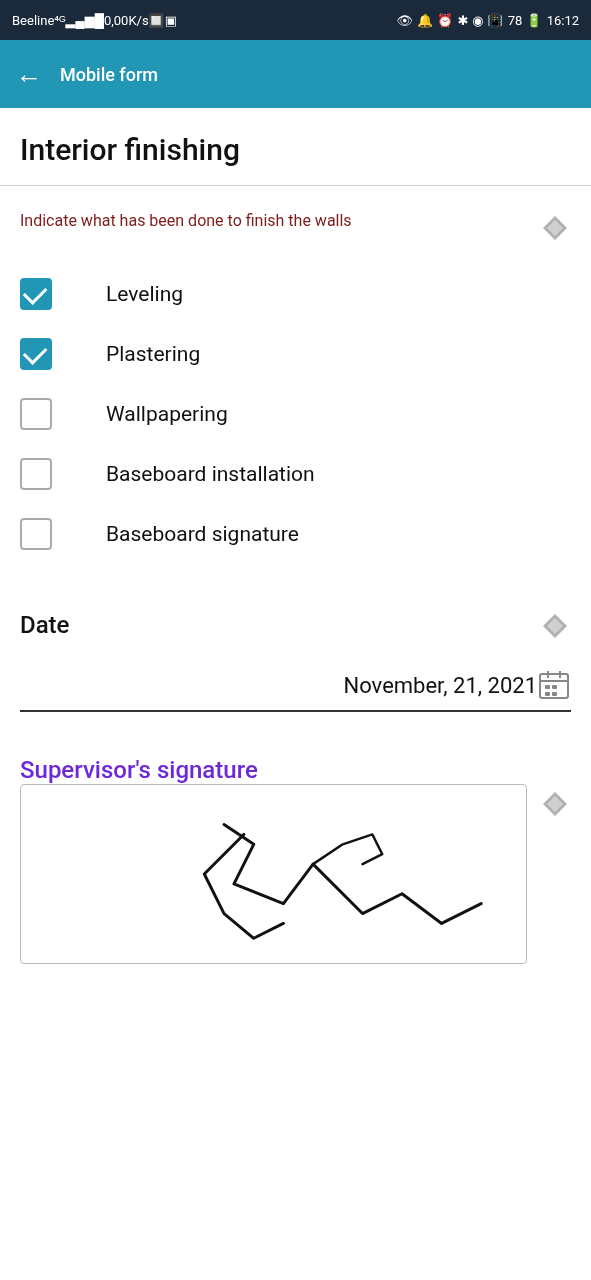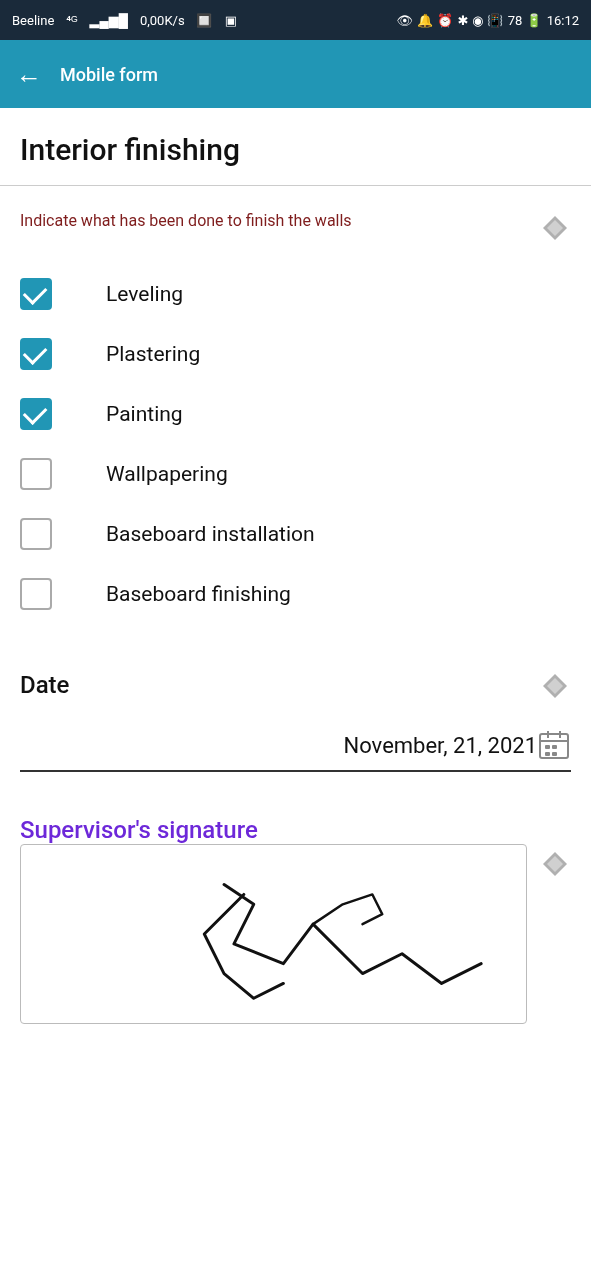--- a/index.html
+++ b/index.html
@@ -17,21 +17,21 @@
       width: 100%;
       height: 40px;
       background: #1a2a3a;
       display: flex;
       align-items: center;
       justify-content: space-between;
       padding: 0 12px;
       color: #fff;
       font-size: 13px;
     }
-    .status-bar-left { display: flex; align-items: center; gap: 12px; }
+    .status-bar-left { display: flex; align-items: center; gap: 0; }
     .status-bar-right { display: flex; align-items: center; gap: 4px; font-size: 13px; }
 
     
     .app-bar {
       width: 100%;
       height: 68px;
       background: #2196b5;
       display: flex;
       align-items: center;
       padding: 0 16px;
@@ -268,38 +268,34 @@
       <div class="checkbox-item">
         <div class="checkbox-box checked"></div>
         <span class="checkbox-label">Leveling</span>
       </div>
 
       <div class="checkbox-item">
         <div class="checkbox-box checked"></div>
         <span class="checkbox-label">Plastering</span>
       </div>
 
-      <div class="checkbox-item">
-        <div class="checkbox-box checked"></div>
-        <span class="checkbox-label">Painting</span>
-      </div>
 
       <div class="checkbox-item">
         <div class="checkbox-box"></div>
         <span class="checkbox-label">Wallpapering</span>
       </div>
 
       <div class="checkbox-item">
         <div class="checkbox-box"></div>
         <span class="checkbox-label">Baseboard installation</span>
       </div>
 
       <div class="checkbox-item">
         <div class="checkbox-box"></div>
-        <span class="checkbox-label">Baseboard finishing</span>
+        <span class="checkbox-label">Baseboard signature</span>
       </div>
     </div>
   </div>
 
   <div class="date-section">
     <div class="date-header">
       <span class="date-label">Date</span>
       <svg class="eraser-icon" viewBox="0 0 32 32" fill="none" xmlns="http://www.w3.org/2000/svg">
         <polygon points="16,4 28,16 16,28 4,16" fill="#b0b0b0"></polygon>
         <polygon points="16,8 24,16 16,24 8,16" fill="#d0d0d0"></polygon>

